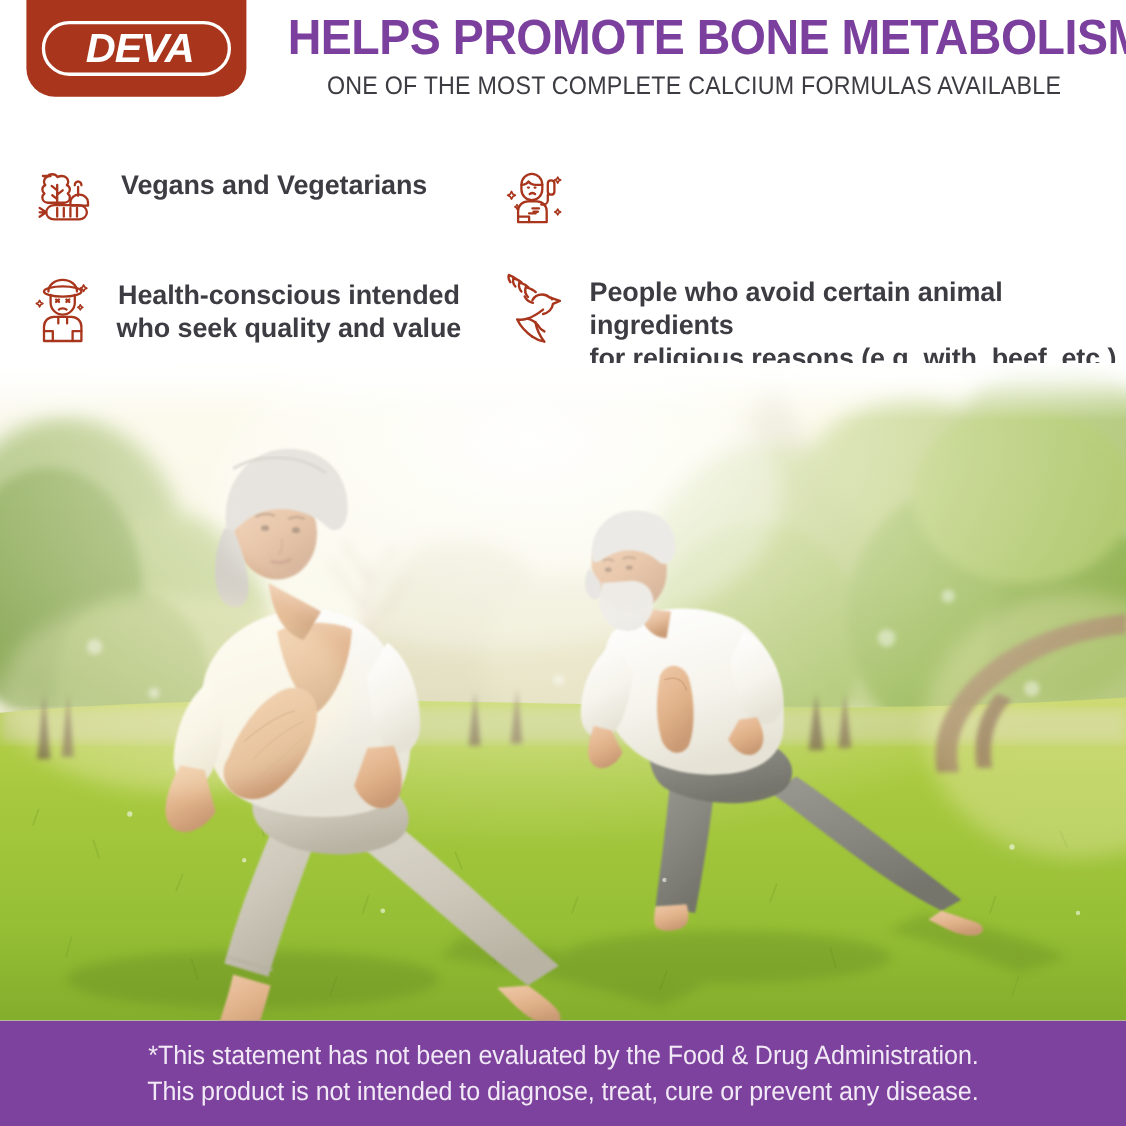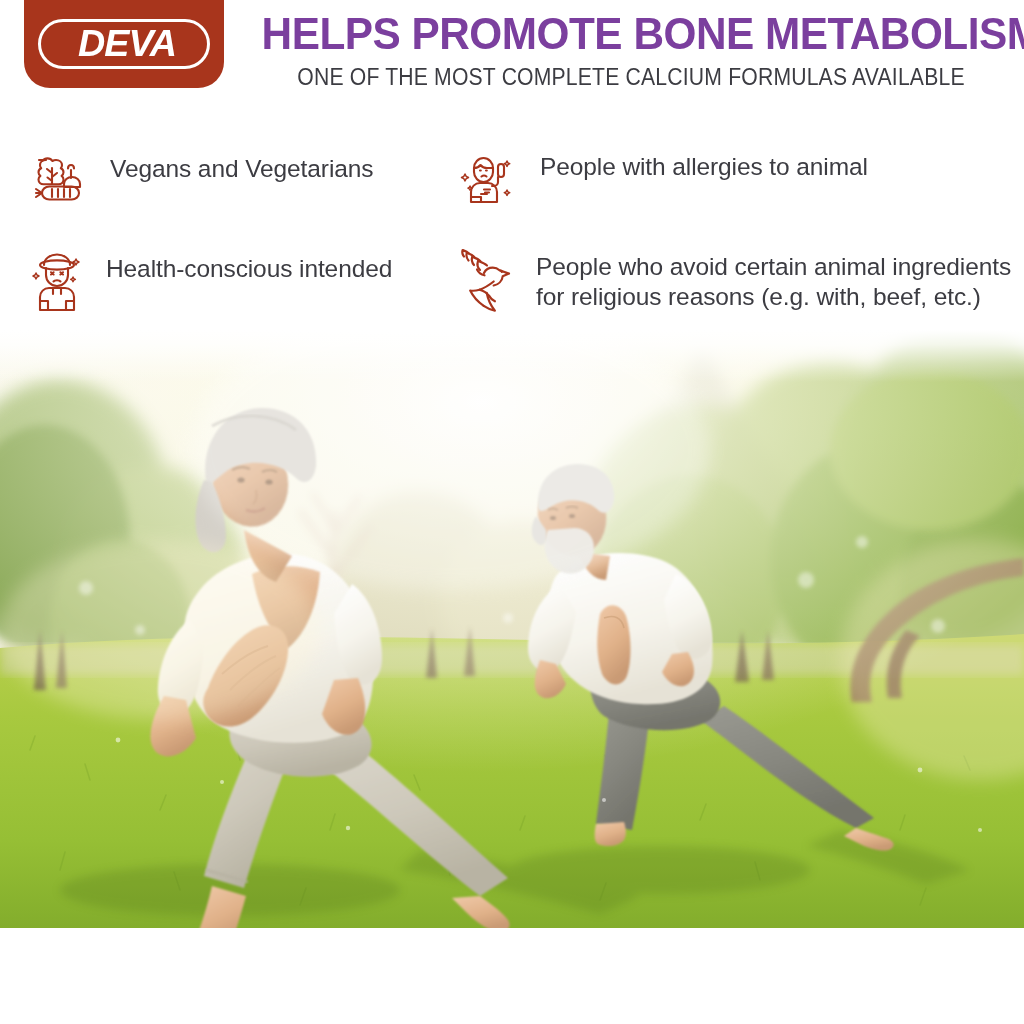--- a/index.html
+++ b/index.html
@@ -120,21 +120,21 @@
     height: 74px;
     color: #A8351C;
   }
   .benefit .icon svg { display: block; width: 74px; height: 74px; }
   .benefit .btext {
     margin-left: 12px;
     color: #3c3c42;
     font-family: "Liberation Sans", sans-serif;
     font-size: 24.5px;
     line-height: 30px;
-    font-weight: 400;
+    font-weight: 700;
     letter-spacing: -0.1px;
     padding-top: 8px;
   }
   .benefit .btext .l2 { display: block; }
 
   #b1 { left: 24px;  top: 6px;   width: 430px; }
   #b2 { left: 454px; top: 4px;   width: 560px; }
   #b3 { left: 20px;  top: 106px; width: 430px; }
   #b4 { left: 450px; top: 104px; width: 572px; }
 
@@ -233,21 +233,20 @@
           <path d="M30 45.5h6M31 48.5h4"></path>
           <path d="M44 30v-7c0-1.7 1.3-3 3-3s3 1.3 3 3v7c0 1.7-1.3 3-3 3s-3-1.3-3-3z"></path>
           <path d="M44 33v5c0 2.2-1.8 4-4 4h-2"></path>
           <path d="M11 30l1.2 2.4L14.5 33.5 12.2 34.7 11 37l-1.2-2.3L7.5 33.5l2.3-1.1z" stroke-width="1.5"></path>
           <path d="M53 17l.9 1.8 1.8.9-1.8.9-.9 1.8-.9-1.8-1.8-.9 1.8-.9z" stroke-width="1.5"></path>
           <path d="M53 46l.9 1.8 1.8.9-1.8.9-.9 1.8-.9-1.8-1.8-.9 1.8-.9z" stroke-width="1.5"></path>
           <path d="M16 42l.7 1.4 1.4.7-1.4.7-.7 1.4-.7-1.4-1.4-.7 1.4-.7z" stroke-width="1.4"></path>
         </svg>
       </span>
       <span class="btext">
-        <span>People with allergies to animal</span>
       </span>
     </div>
 
     <div class="benefit" id="b3">
       <span class="icon">
         <svg viewBox="0 0 74 74" fill="none" stroke="currentColor" stroke-width="2.1" stroke-linecap="round" stroke-linejoin="round">
           <ellipse cx="37" cy="19" rx="17" ry="4.6"></ellipse>
           <path d="M24 19c0-6 5.8-10.5 13-10.5S50 13 50 19"></path>
           <path d="M26 22v7c0 6 4.9 11 11 11s11-5 11-11v-7"></path>
           <path d="M31 28.5l2.6-2.2M31 26.3l2.6 2.2M40.4 28.5l2.6-2.2M40.4 26.3l2.6 2.2"></path>
@@ -255,20 +254,21 @@
           <path d="M20 64V51c0-5 4-9 9-9h16c5 0 9 4 9 9v13z"></path>
           <path d="M20 55h8v9M54 55h-8v9"></path>
           <path d="M33 42v6M41 42v6"></path>
           <path d="M56 13l1 2 2 1-2 1-1 2-1-2-2-1 2-1z" stroke-width="1.5"></path>
           <path d="M16 27l1 2 2 1-2 1-1 2-1-2-2-1 2-1z" stroke-width="1.5"></path>
           <path d="M53 31l.8 1.6 1.6.8-1.6.8-.8 1.6-.8-1.6-1.6-.8 1.6-.8z" stroke-width="1.4"></path>
         </svg>
       </span>
       <span class="btext">
         <span>Health-conscious intended</span>
+        <span class="l2">who seek quality and value</span>
       </span>
     </div>
 
     <div class="benefit" id="b4">
       <span class="icon">
         <svg viewBox="0 0 74 74" fill="none" stroke="currentColor" stroke-width="2.2" stroke-linecap="round" stroke-linejoin="round">
           <path d="M30 26c-2.5-2.5-3-6-2-9 3 1 6.5 2 9 4.5"></path>
           <path d="M24 21c-2.2-2.5-2.6-5.6-1.8-8.3 2.8 1 5.9 2 8.1 4.4"></path>
           <path d="M18.5 16.5c-2-2.3-2.4-5.2-1.7-7.7 2.6.9 5.4 1.9 7.4 4.1"></path>
           <path d="M14 12.5c-1.7-2-2-4.4-1.4-6.5 2.2.8 4.6 1.6 6.3 3.5"></path>
@@ -514,14 +514,18 @@
         <circle cx="222" cy="452" r="2"></circle>
         <circle cx="348" cy="498" r="2.2"></circle>
         <circle cx="604" cy="470" r="2"></circle>
         <circle cx="920" cy="440" r="2.4"></circle>
         <circle cx="980" cy="500" r="2"></circle>
       </g>
     </svg>
     <div class="photo-fade-top"></div>
   </div>
 
+  <div class="disclaimer">
+    <div class="dline">*This statement has not been evaluated by the Food &amp; Drug Administration.</div>
+    <div class="dline">This product is not intended to diagnose, treat, cure or prevent any disease.</div>
+  </div>
 
 </div>
 
 </body></html>

